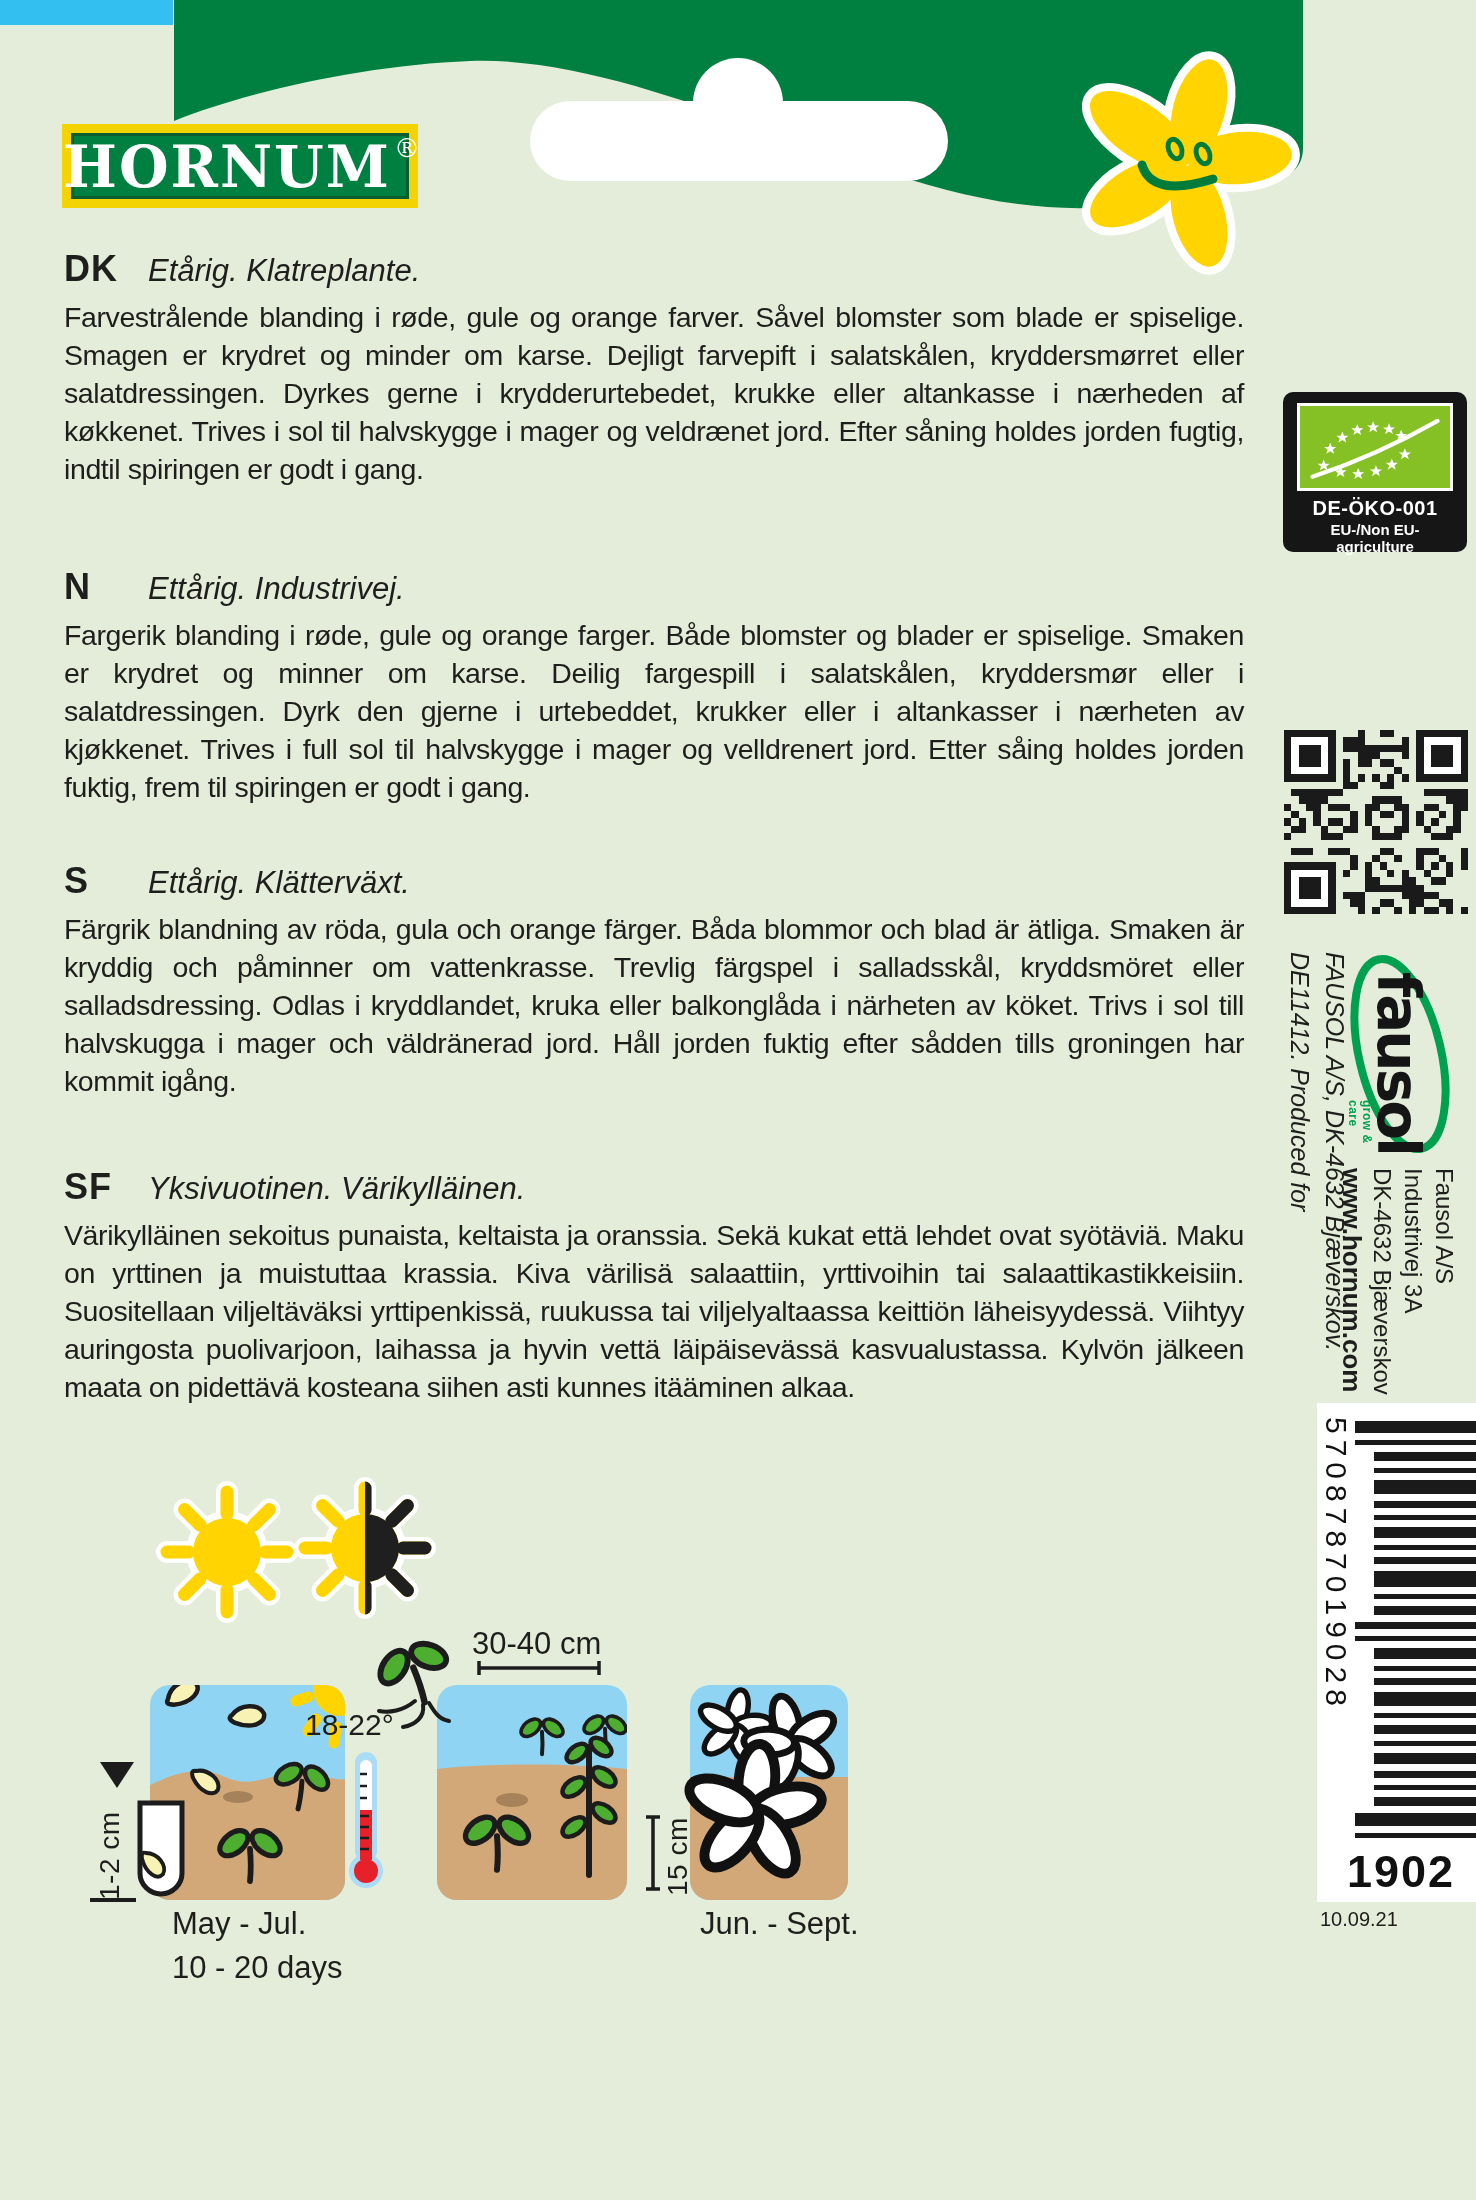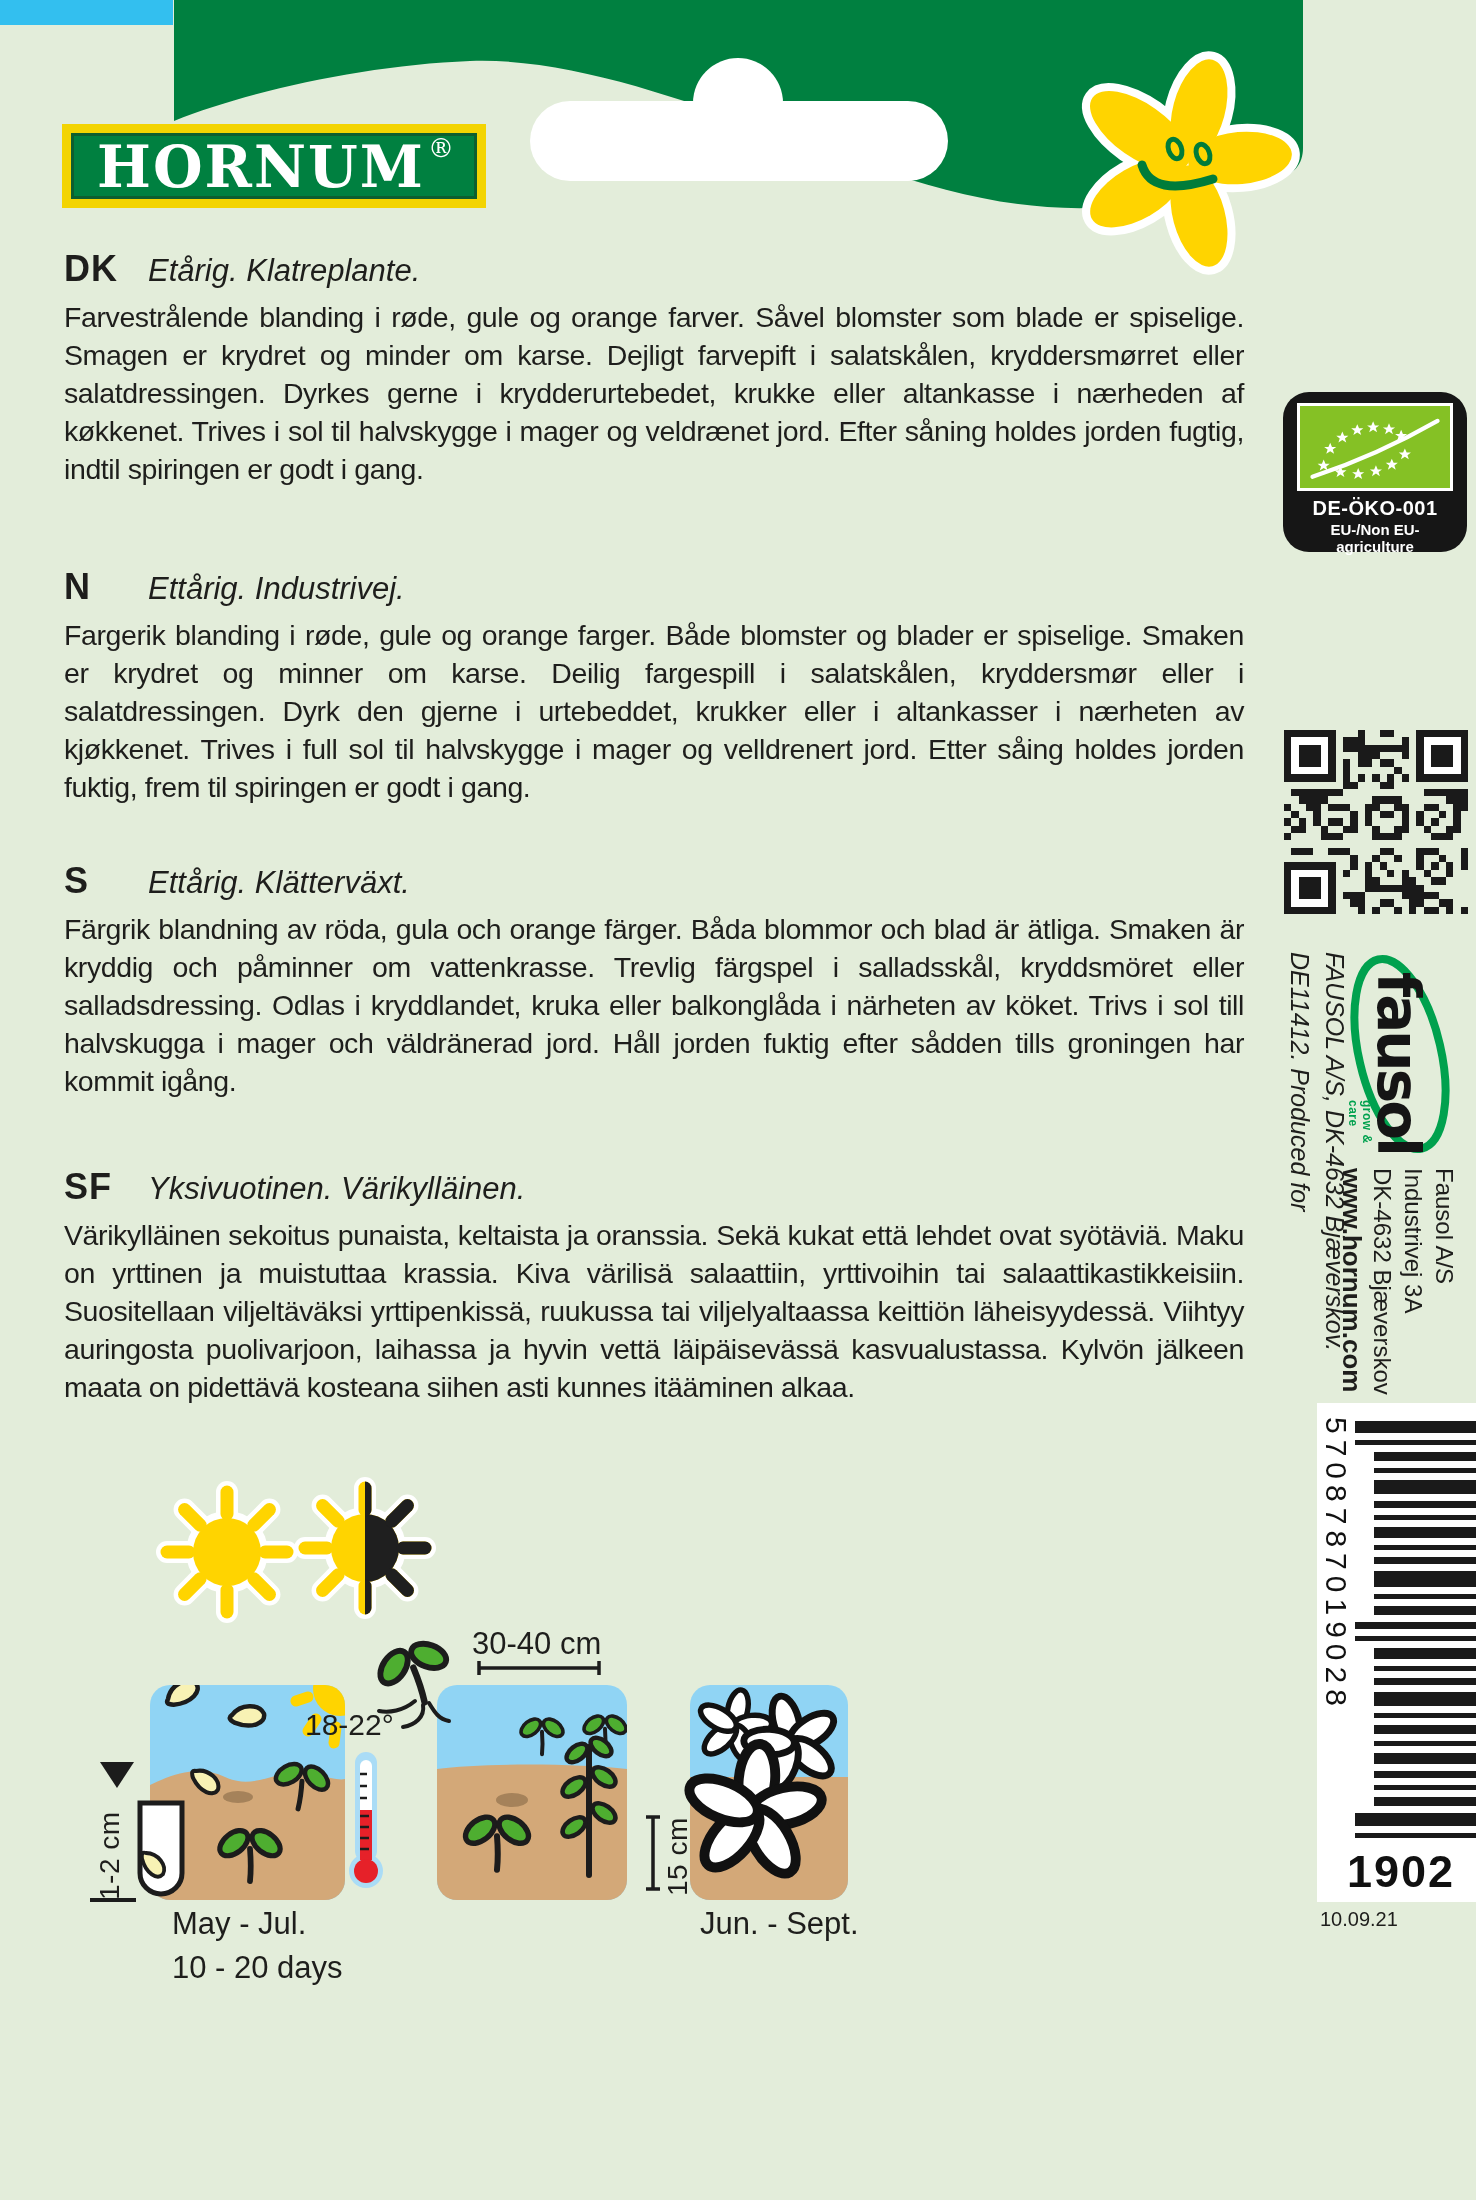--- a/index.html
+++ b/index.html
@@ -8,35 +8,35 @@
     --leaf-green:#4eae30; --seed-yellow:#f8f2b4; --thermo-red:#e62129; --text:#1e1e1c;
   }
   *{margin:0;padding:0;box-sizing:border-box}
   body{background:#fff;font-family:"Liberation Sans",sans-serif}
   .page{position:relative;width:1476px;height:2200px;background:var(--bg);overflow:hidden}
   .abs{position:absolute}
   svg{overflow:visible;display:block}
 
   .cyan-strip{left:0;top:0;width:173px;height:25px;background:var(--corner-cyan)}
 
-  .hornum-box{left:62px;top:124px;width:424px;height:84px;background:var(--brand-green);
+  .hornum-box{left:62px;top:124px;width:356px;height:84px;background:var(--brand-green);
     border:9px solid var(--brand-yellow);box-shadow:inset 0 0 0 3px #0d5e2f;
     display:flex;align-items:center;justify-content:center}
   .hornum-text{font-family:"DejaVu Serif",serif;font-weight:bold;color:#fff;font-size:57px;
     letter-spacing:2px;line-height:1}
   .hornum-reg{color:#fff;font-size:26px;position:relative;top:-18px;left:3px;font-family:"DejaVu Serif",serif}
 
   .lang{left:64px;width:1180px}
   .lang-head{display:flex;align-items:baseline}
   .lang-code{font-weight:bold;font-size:36px;color:var(--text);width:84px;flex:0 0 84px;letter-spacing:1px}
   .lang-title{font-weight:normal;font-style:italic;font-size:31px;color:var(--text)}
   .lang-body{margin-top:8px;font-size:28.5px;line-height:38px;letter-spacing:-0.4px;
     text-align:justify;color:var(--text)}
 
-  .eu-box{left:1283px;top:392px;width:184px;height:160px;background:#161616;border-radius:26px;
+  .eu-box{left:1283px;top:392px;width:184px;height:160px;background:#161616;border-radius:10px;
     padding:11px 14px 0 14px;text-align:center}
   .eu-green{width:156px;height:88px;background:var(--organic-green);border:3px solid #fff;
     display:flex;align-items:center;justify-content:center}
   .eu-line1{color:#fff;font-weight:bold;font-size:20px;margin-top:6px;letter-spacing:0.5px}
   .eu-line2{color:#fff;font-weight:bold;font-size:15px;margin-top:1px}
 
   .qr{left:1284px;top:730px;width:184px;height:184px}
   .vup{writing-mode:vertical-rl;transform:rotate(180deg)}
 
   .produced{left:1282px;top:952px;height:400px;writing-mode:vertical-lr;

